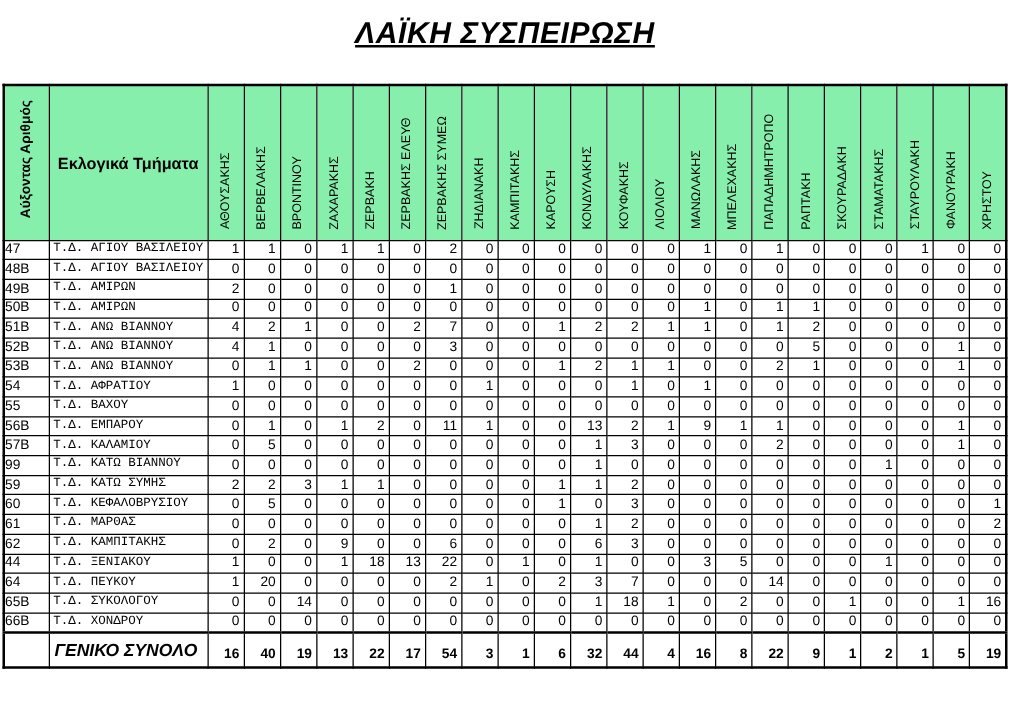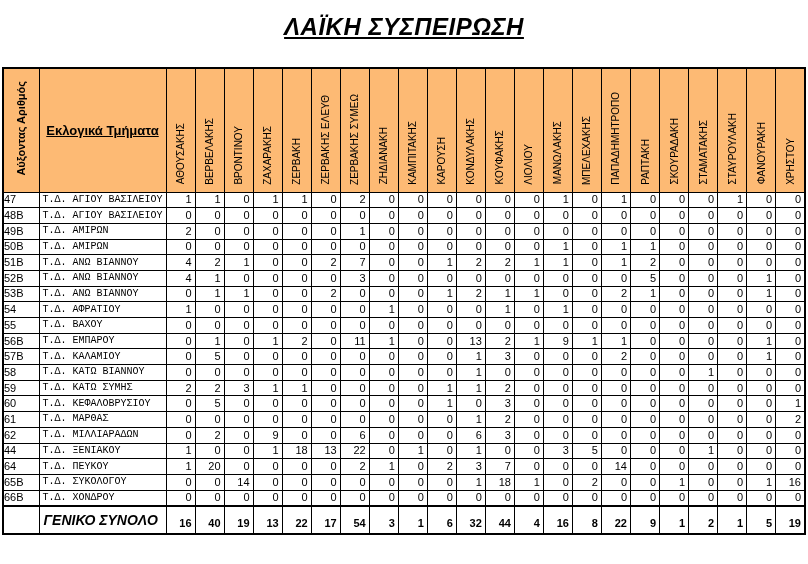--- a/index.html
+++ b/index.html
@@ -22,21 +22,21 @@
     color: #000;
   }
   table.results {
     border-collapse: collapse;
     table-layout: fixed;
     width: 804px;
     margin: 26px 0 0 2px;
     border: 2px solid #000;
   }
   th, td { border: 1px solid #000; overflow: hidden; }
-  thead th { height: 124px; vertical-align: bottom; background: #fdba74; text-decoration: underline; }
+  thead th { height: 124px; vertical-align: bottom; background: #86efac; }
   th.corner { width: 36px; vertical-align: middle; text-align: center; }
   th.precinct-h {
     width: 127px;
     font-size: 13px;
     font-weight: bold;
     text-align: center;
     vertical-align: middle;
   }
   th.cand { text-align: center; padding-bottom: 3px; font-weight: normal; }
   .vert {
@@ -384,21 +384,21 @@
         <td class="num">0</td>
         <td class="num">2</td>
         <td class="num">0</td>
         <td class="num">0</td>
         <td class="num">0</td>
         <td class="num">0</td>
         <td class="num">1</td>
         <td class="num">0</td>
       </tr>
       <tr>
-        <td class="aux">58</td>
+        <td class="aux">99</td>
         <td class="precinct">Τ.Δ. ΚΑΤΩ ΒΙΑΝΝΟΥ</td>
         <td class="num">0</td>
         <td class="num">0</td>
         <td class="num">0</td>
         <td class="num">0</td>
         <td class="num">0</td>
         <td class="num">0</td>
         <td class="num">0</td>
         <td class="num">0</td>
         <td class="num">0</td>
@@ -489,21 +489,21 @@
         <td class="num">0</td>
         <td class="num">0</td>
         <td class="num">0</td>
         <td class="num">0</td>
         <td class="num">0</td>
         <td class="num">0</td>
         <td class="num">2</td>
       </tr>
       <tr>
         <td class="aux">62</td>
-        <td class="precinct">Τ.Δ. ΜΙΛΛΙΑΡΑΔΩΝ</td>
+        <td class="precinct">Τ.Δ. ΚΑΜΠΙΤΑΚΗΣ</td>
         <td class="num">0</td>
         <td class="num">2</td>
         <td class="num">0</td>
         <td class="num">9</td>
         <td class="num">0</td>
         <td class="num">0</td>
         <td class="num">6</td>
         <td class="num">0</td>
         <td class="num">0</td>
         <td class="num">0</td>

